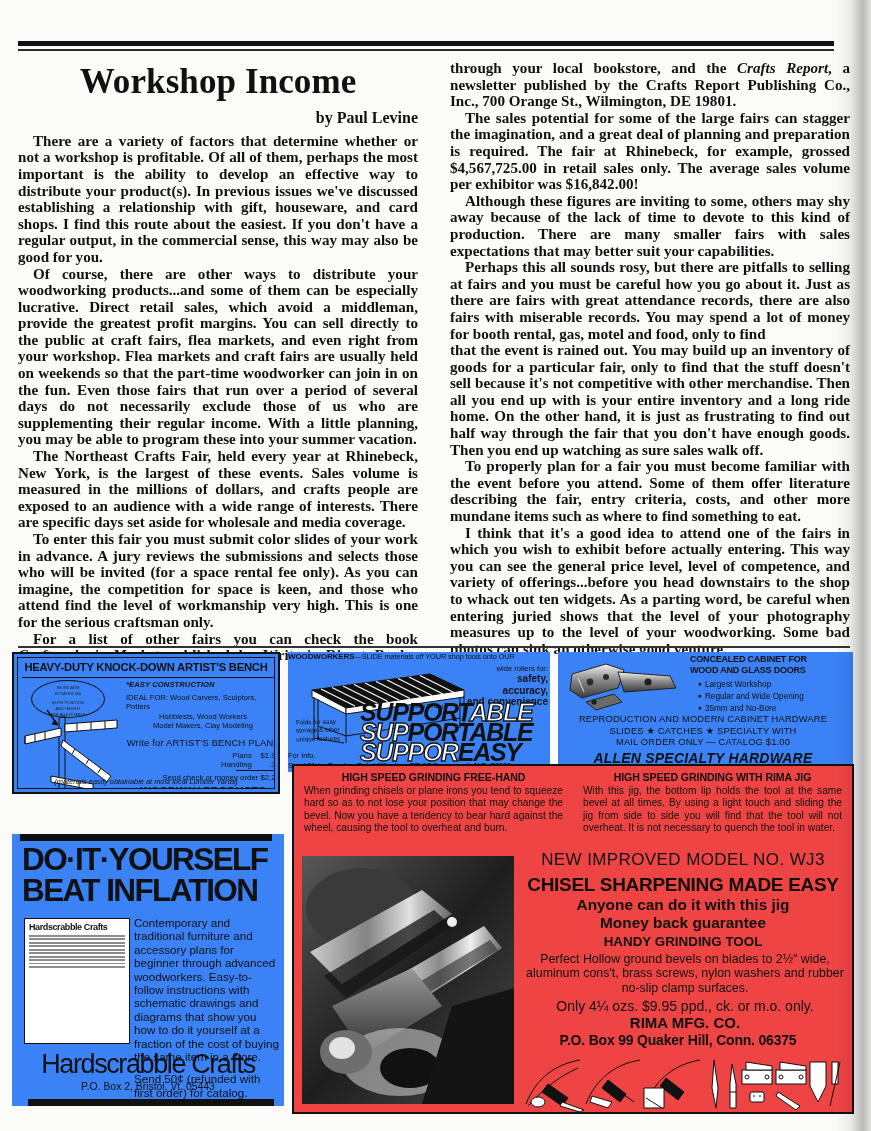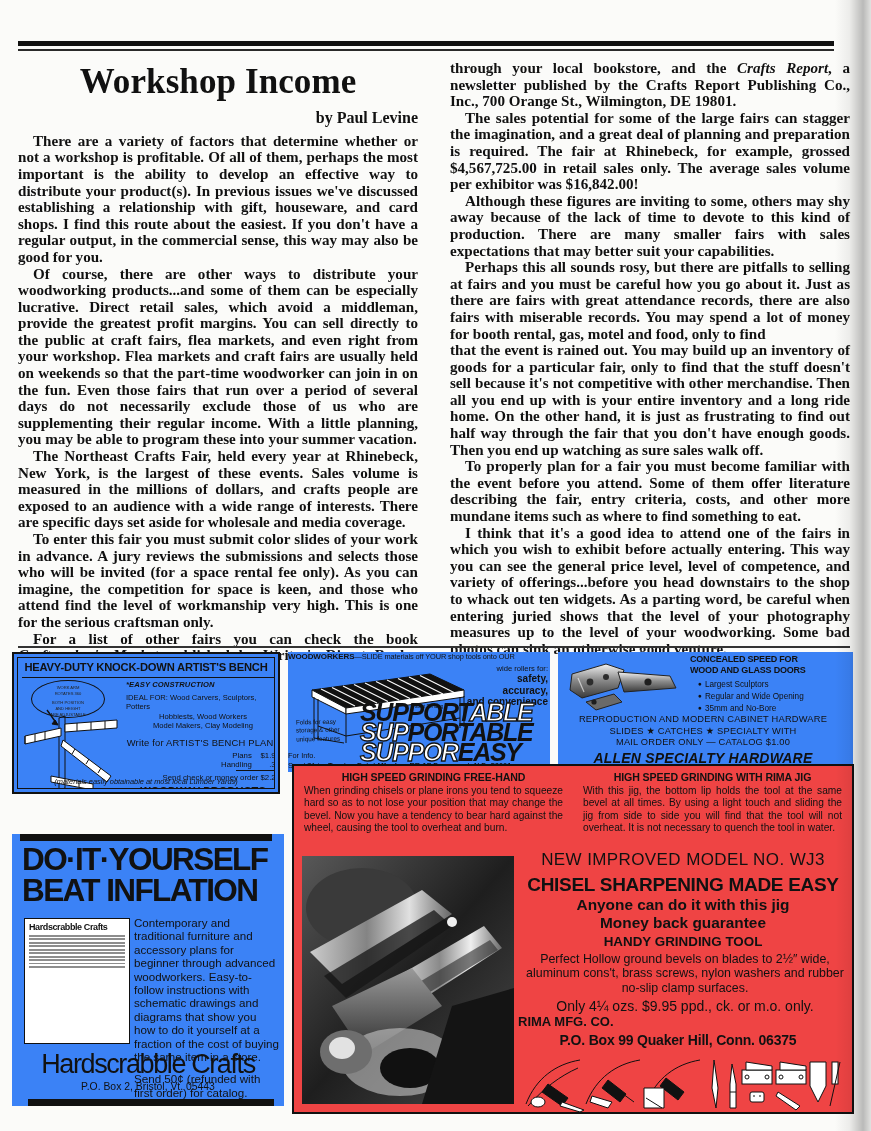--- a/index.html
+++ b/index.html
@@ -133,21 +133,21 @@
   .rima-col{width:50%;padding:0 10px;box-sizing:border-box;font-family:"Liberation Sans", sans-serif;}
   .rima-col h4{margin:0 0 2px 0;font-size:10.6px;text-align:center;font-weight:700;letter-spacing:-0.1px;}
   .rima-col p{margin:0;font-size:10.2px;line-height:12.4px;text-align:justify;}
   .rima-model{position:absolute;left:224px;top:84px;width:330px;text-align:center;font-family:"Liberation Sans", sans-serif;font-size:17px;letter-spacing:0.4px;}
   .rima-h1{position:absolute;left:224px;top:108px;width:330px;text-align:center;font-family:"Liberation Sans", sans-serif;font-weight:700;font-size:19px;letter-spacing:-0.3px;}
   .rima-h2{position:absolute;left:224px;top:130px;width:330px;text-align:center;font-family:"Liberation Sans", sans-serif;font-weight:700;font-size:15.4px;}
   .rima-h3{position:absolute;left:224px;top:148px;width:330px;text-align:center;font-family:"Liberation Sans", sans-serif;font-weight:700;font-size:15.4px;}
   .rima-h4{position:absolute;left:224px;top:168px;width:330px;text-align:center;font-family:"Liberation Sans", sans-serif;font-weight:700;font-size:13.4px;}
   .rima-spec{position:absolute;left:224px;top:186px;width:334px;text-align:center;font-family:"Liberation Sans", sans-serif;font-size:12.4px;line-height:14.4px;}
   .rima-only{position:absolute;left:224px;top:232px;width:334px;text-align:center;font-family:"Liberation Sans", sans-serif;font-size:14px;}
-  .rima-co{position:absolute;left:224px;top:248px;width:334px;font-family:"Liberation Sans", sans-serif;font-weight:700;font-size:13px;}
+  .rima-co{position:absolute;left:224px;top:248px;width:334px;text-align:center;font-family:"Liberation Sans", sans-serif;font-weight:700;font-size:15px;}
   .rima-addr{position:absolute;left:210px;top:266px;width:348px;text-align:center;font-family:"Liberation Sans", sans-serif;font-weight:700;font-size:14px;letter-spacing:-0.2px;}
   .rima-photo{position:absolute;left:8px;top:90px;width:212px;height:248px;background:#2b2b2b;overflow:hidden;}
   .rima-tools{position:absolute;left:228px;top:292px;width:322px;height:54px;}
 </style>
 </head>
 <body>
 
 <div class="page">
 
   <div class="rule-top"></div>
@@ -300,25 +300,25 @@
         <path d="M52 14 L104 18 L110 30 L58 34 Z" fill="url(#mg)" stroke="#222"></path>
         <path d="M20 44 L48 36 L56 44 L30 52 Z" fill="#6a6a6a" stroke="#222"></path>
         <circle cx="24" cy="24" r="3.4" fill="#2d2d2d"></circle>
         <circle cx="40" cy="19" r="3" fill="#2d2d2d"></circle>
         <circle cx="28" cy="44" r="2.6" fill="#1d1d1d"></circle>
         <circle cx="82" cy="24" r="3.6" fill="#1f1f1f"></circle>
         <path d="M12 20 L18 34" stroke="#fff" stroke-width="1.2" opacity=".6"></path>
       </svg>
     </div>
     <div class="hinge-head">
-      <div>CONCEALED SPEED FOR</div>
+      <div>CONCEALED CABINET FOR</div>
       <div>WOOD AND GLASS DOORS</div>
     </div>
     <div class="hinge-bul">
-      <div>Largest Sculptors</div>
+      <div>Largest Workshop</div>
       <div>Regular and Wide Opening</div>
       <div>35mm and No-Bore</div>
     </div>
     <div class="hinge-c1">REPRODUCTION AND MODERN CABINET HARDWARE</div>
     <div class="hinge-c2">SLIDES ★ CATCHES ★ SPECIALTY WITH</div>
     <div class="hinge-c3">MAIL ORDER ONLY — CATALOG $1.00</div>
     <div class="hinge-co">ALLEN SPECIALTY HARDWARE</div>
     <div class="hinge-addr">P.O. BOX 10833  W   PITTSBURGH, PA 15236</div>
   </div>
 

